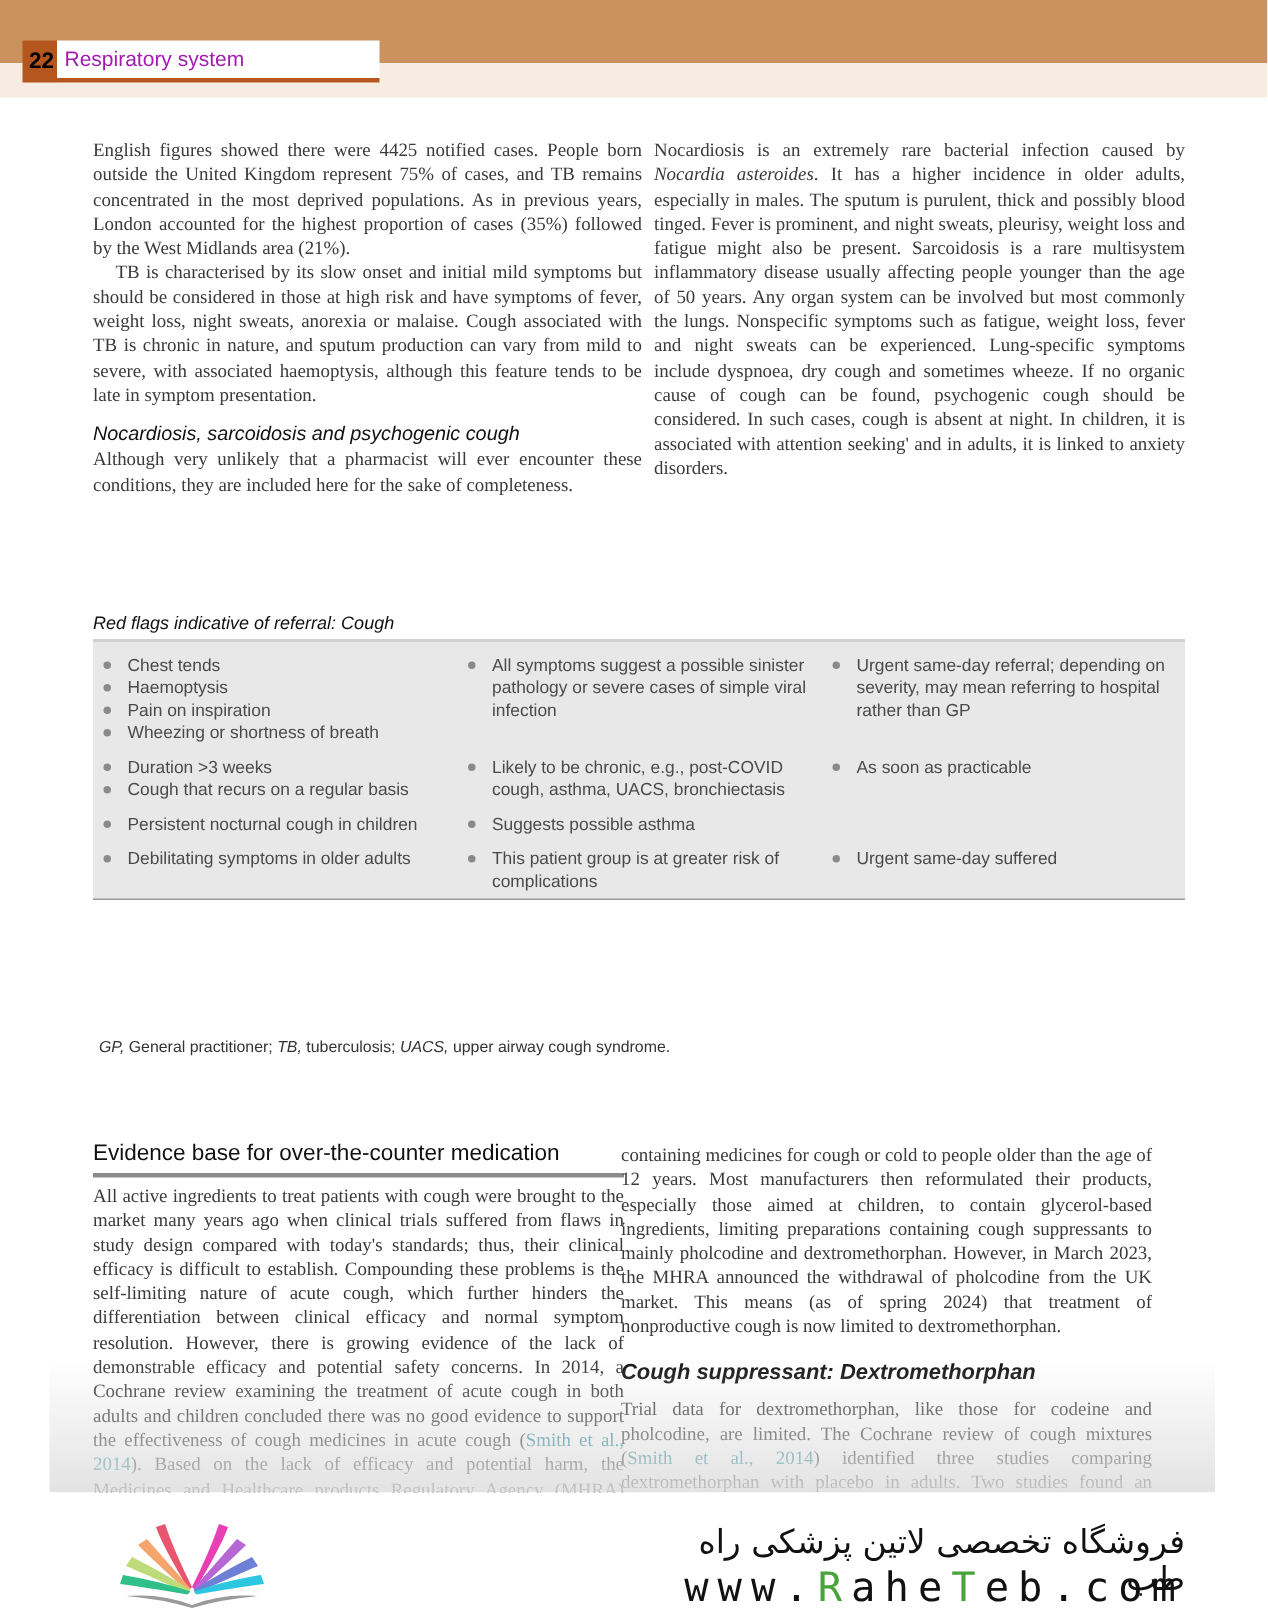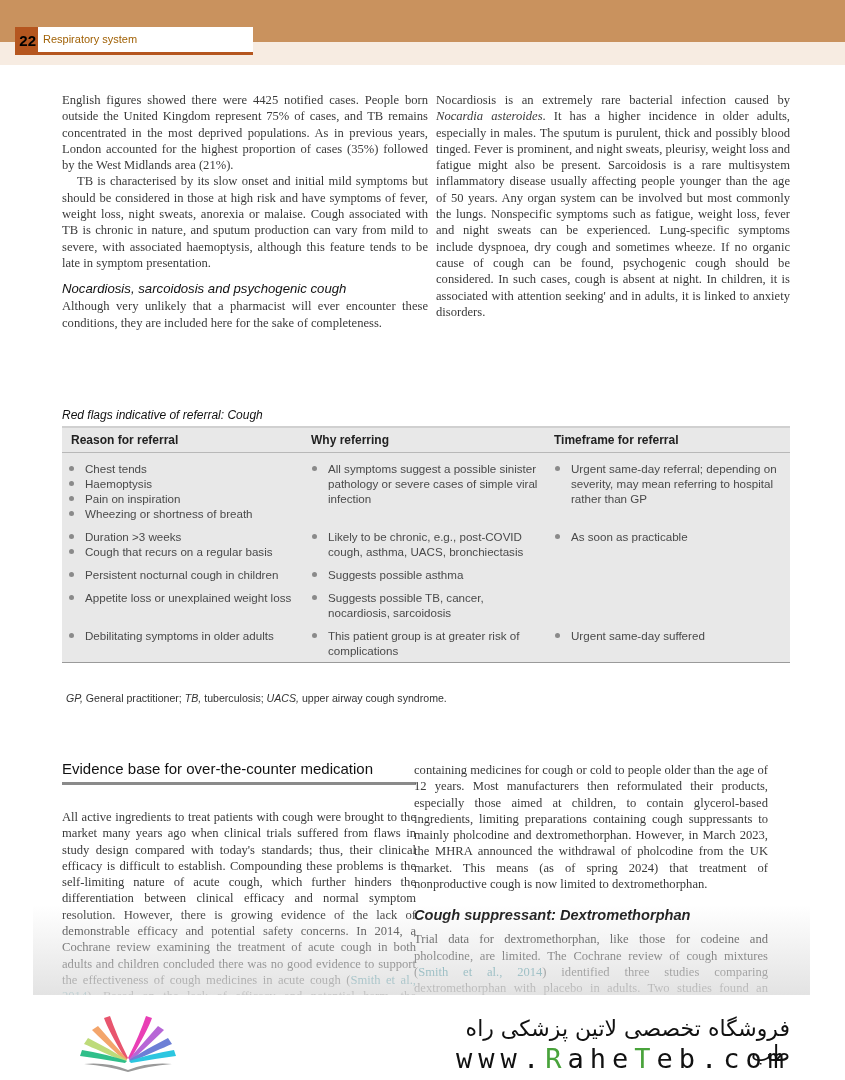--- a/index.html
+++ b/index.html
@@ -13,21 +13,21 @@
   .hdr-bot { position: absolute; left: 0; top: 42px; width: 845px; height: 23px; background: #F7ECE2; }
   .pg-num {
     position: absolute; left: 15px; top: 27px; width: 23px; height: 28px;
     background: #B5561F; color: #000000;
     font-family: "Liberation Sans", sans-serif; font-weight: bold; font-size: 15px;
     line-height: 27px; text-align: right; padding-right: 2px; box-sizing: border-box;
   }
   .pg-title {
     position: absolute; left: 38px; top: 27px; width: 210px; height: 25px;
     background: #ffffff; border-bottom: 3px solid #B5561F;
-    font-family: "Liberation Sans", sans-serif; font-size: 11px; color: #a16207;
+    font-family: "Liberation Sans", sans-serif; font-size: 14px; color: #a21caf;
     line-height: 25px; padding-left: 5px; box-sizing: content-box;
   }
   .col { position: absolute; font-size: 12.6px; line-height: 16.3px; text-align: justify; }
   .col p { margin: 0; }
   .col p.ind { text-indent: 15px; }
   .link { color: #2c8a9a; }
   em { }
   .subhead {
     font-family: "Liberation Sans", sans-serif; font-style: italic; font-size: 13.2px;
     color: #111; margin: 9px 0 1px 0; line-height: 17px;
@@ -53,21 +53,21 @@
   .tbl li::before {
     content: ""; position: absolute; left: 1px; top: 5px; width: 5px; height: 5px;
     border-radius: 50%; background: #8a8a8a;
   }
   .tbl-foot {
     position: absolute; left: 66px; top: 692px;
     font-family: "Liberation Sans", sans-serif; font-size: 10.6px; color: #333;
   }
   .sec-head {
     font-family: "Liberation Sans", sans-serif; font-size: 15px; color: #111;
-    border-bottom: 3px solid #8a8a8a; padding-bottom: 4px; margin-bottom: 24px; line-height: 18px;
+    border-bottom: 3px solid #8a8a8a; padding-bottom: 4px; margin-bottom: 4px; line-height: 18px;
   }
   .sec-head2 {
     font-family: "Liberation Sans", sans-serif; font-style: italic; font-weight: bold;
     font-size: 14.6px; color: #111; margin: 14px 0 7px 0; line-height: 18px;
   }
   .shade {
     position: absolute; left: 33px; top: 905px; width: 777px; height: 90px;
     background: linear-gradient(to bottom, rgba(255,255,255,0) 0%, rgba(222,222,222,0.85) 100%);
     pointer-events: none;
   }
@@ -97,25 +97,20 @@
   <div class="subhead">Nocardiosis, sarcoidosis and psychogenic cough</div>
   <p>Although very unlikely that a pharmacist will ever encounter these conditions, they are included here for the sake of completeness.</p>
 </div>
 
 <div class="col" style="left:436px; top:92px; width:354px;">
   <p><span>Nocardiosis is an extremely rare bacterial infection caused by </span><em>Nocardia asteroides</em><span>. It has a higher incidence in older adults, especially in males. The sputum is purulent, thick and possibly blood tinged. Fever is prominent, and night sweats, pleurisy, weight loss and fatigue might also be present. Sarcoidosis is a rare multisystem inflammatory disease usually affecting people younger than the age of 50 years. Any organ system can be involved but most commonly the lungs. Nonspecific symptoms such as fatigue, weight loss, fever and night sweats can be experienced. Lung-specific symptoms include dyspnoea, dry cough and sometimes wheeze. If no organic cause of cough can be found, psychogenic cough should be considered. In such cases, cough is absent at night. In children, it is associated with attention seeking' and in adults, it is linked to anxiety disorders.</span></p>
 </div>
 
 <div class="tbl-caption">Red flags indicative of referral: Cough</div>
 <div class="tbl">
-  <div class="tbl-head">
-    <div class="c1">Reason for referral</div>
-    <div class="c2">Why referring</div>
-    <div class="c3">Timeframe for referral</div>
-  </div>
 
   <div class="tbl-row">
     <div class="c1" style="padding-left:6px">
         <ul>
       <li>Chest tends</li>
       <li>Haemoptysis</li>
       <li>Pain on inspiration</li>
       <li>Wheezing or shortness of breath</li>
     </ul>
       </div>
@@ -157,33 +152,20 @@
         </ul>
       </div>
     <div class="c2">
         <ul>
           <li>Suggests possible asthma</li>
         </ul>
       </div>
     <div class="c3"></div>
   </div>
 
-  <div class="tbl-row">
-    <div class="c1" style="padding-left:6px">
-        <ul>
-          <li>Appetite loss or unexplained weight loss</li>
-        </ul>
-      </div>
-    <div class="c2">
-        <ul>
-          <li>Suggests possible TB, cancer, nocardiosis, sarcoidosis</li>
-        </ul>
-      </div>
-    <div class="c3"></div>
-  </div>
 
   <div class="tbl-row last">
     <div class="c1" style="padding-left:6px">
         <ul>
           <li>Debilitating symptoms in older adults</li>
         </ul>
       </div>
     <div class="c2">
         <ul>
           <li>This patient group is at greater risk of complications</li>

